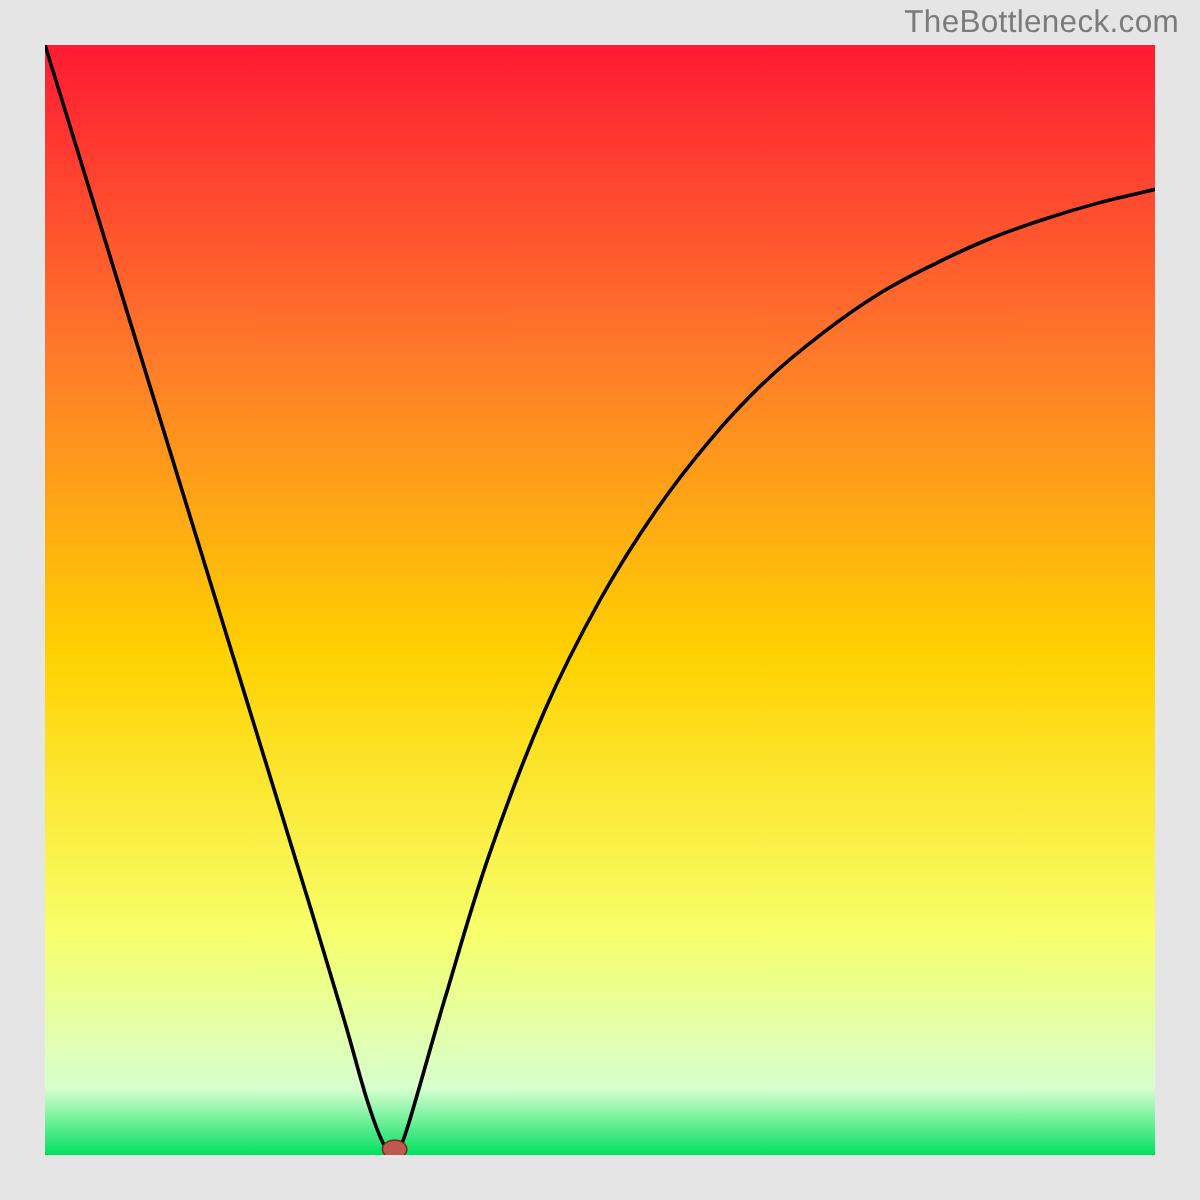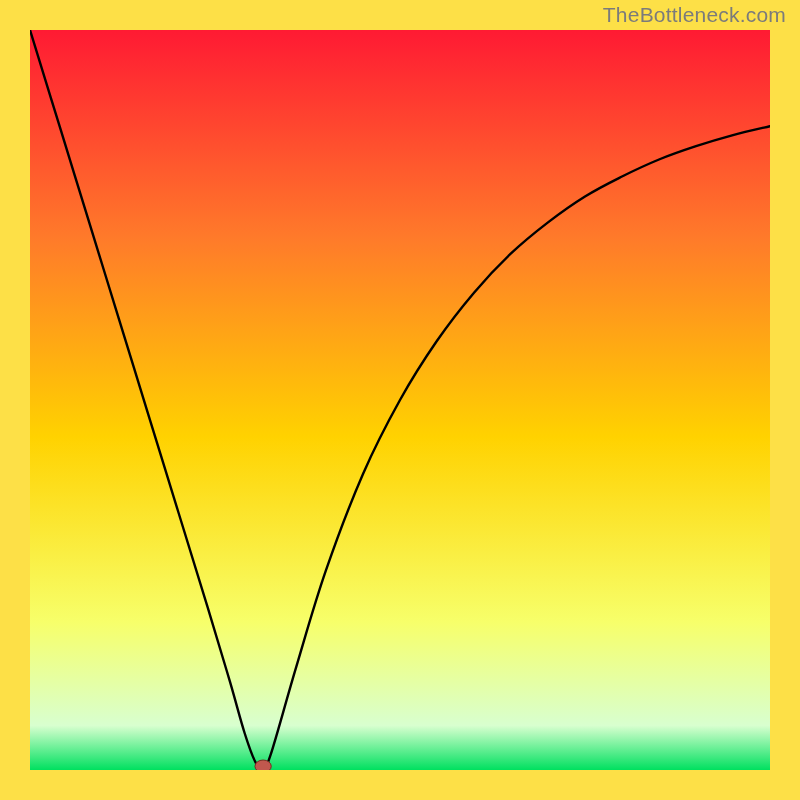--- a/index.html
+++ b/index.html
@@ -8,21 +8,21 @@
     width: 800px;
     height: 800px;
     background: #000;
     font-family: Arial, Helvetica, sans-serif;
     overflow: hidden;
   }
   .outer {
     position: relative;
     width: 800px;
     height: 800px;
-    background: #fde047;
+    background: #e5e5e5;
   }
   .watermark {
     position: absolute;
     top: 3px;
     right: 14px;
     color: #7b7b7b;
     font-size: 21px;
     font-weight: 500;
     letter-spacing: 0.2px;
     z-index: 5;

